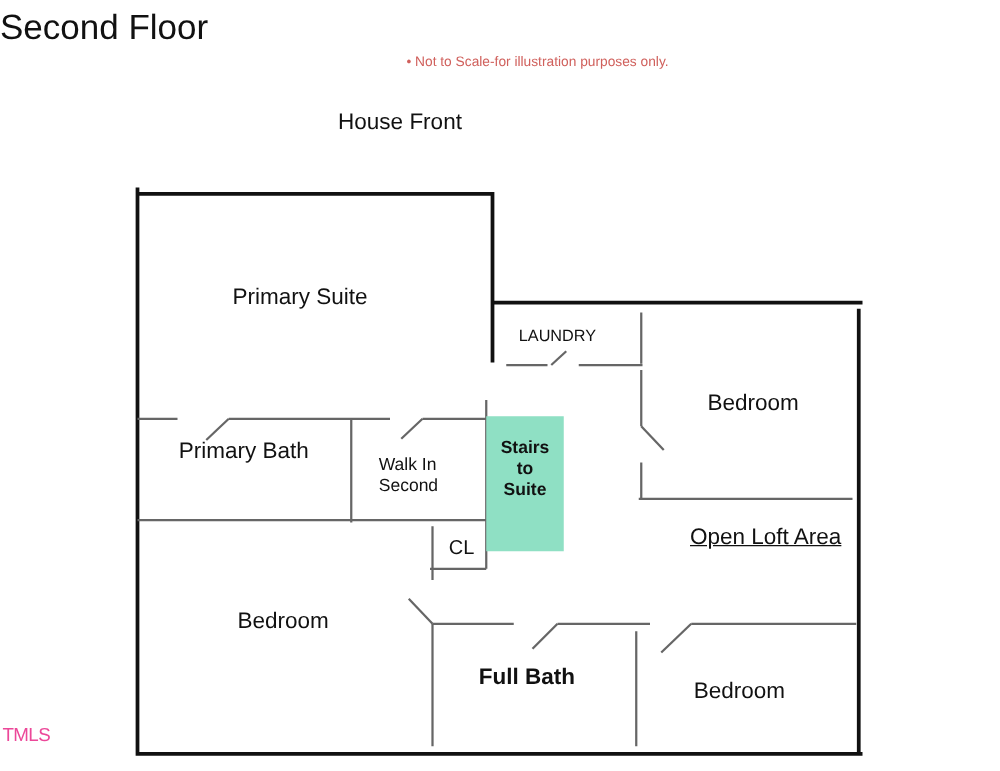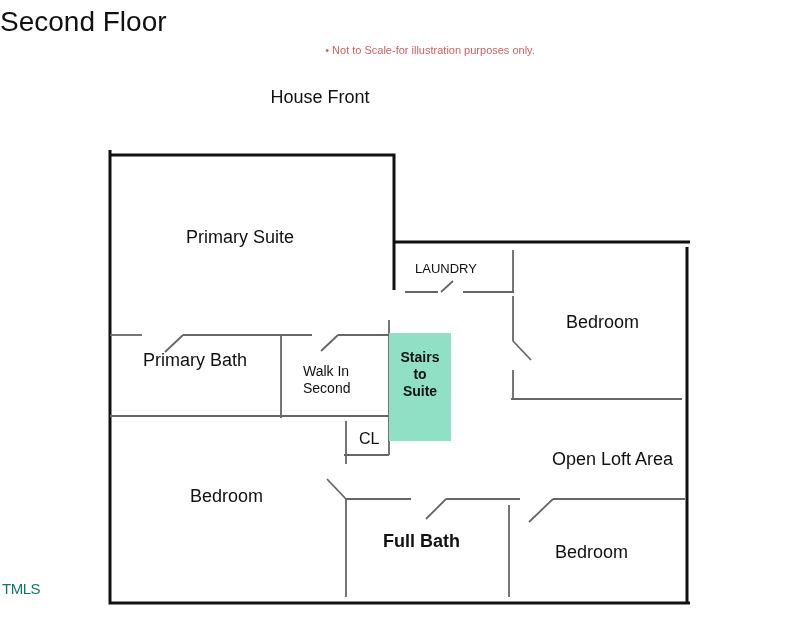--- a/index.html
+++ b/index.html
@@ -5,21 +5,21 @@
   html,body{margin:0;padding:0;background:#fff;}
   body{width:800px;height:617px;position:relative;overflow:hidden;font-family:"Liberation Sans",sans-serif;color:#111;}
   .title{position:absolute;left:0;width:800px;top:6px;text-align:left;font-size:28px;}
   .note{position:absolute;left:0;width:800px;top:44px;text-align:center;font-size:11px;color:#d0605c;margin-left:30px;}
   .front{position:absolute;left:0;width:640px;top:87px;text-align:center;font-size:18px;}
   svg{position:absolute;left:0;top:0;}
   .lbl{position:absolute;font-size:18px;white-space:nowrap;}
   .sm{font-size:14px;line-height:17px;}
   .xs{font-size:16px;}
   .stairs{position:absolute;left:389px;top:333px;width:62px;height:108px;background:#8fe0c4;font-weight:bold;font-size:14px;text-align:center;line-height:17px;padding-top:16px;box-sizing:border-box;}
-  .tmls{position:absolute;left:2px;top:580px;font-size:15px;color:#0f766e;letter-spacing:-0.5px;}
+  .tmls{position:absolute;left:2px;top:580px;font-size:15px;color:#ec4899;letter-spacing:-0.5px;}
 </style>
 </head>
 <body>
 
 <div class="title">Second Floor</div>
 <div class="note">• Not to Scale-for illustration purposes only.</div>
 <div class="front">House Front</div>
 
 <svg width="800" height="617" viewBox="0 0 800 617">
   <g stroke="#111" stroke-width="3" fill="none">
@@ -70,18 +70,18 @@
 <div class="lbl sm" style="left:303px;top:363px;width:56px;">
   <div>Walk In</div>
   <div>Second</div>
 </div>
 <div class="stairs">
   <div>Stairs</div>
   <div>to</div>
   <div>Suite</div>
 </div>
 <div class="lbl xs" style="left:359px;top:430px;">CL</div>
-<div class="lbl" style="left:552px;top:449px;">Open Loft Area</div>
+<div class="lbl" style="left:552px;top:419px;text-decoration:underline;">Open Loft Area</div>
 <div class="lbl" style="left:190px;top:486px;">Bedroom</div>
 <div class="lbl" style="left:383px;top:531px;font-weight:bold;">Full Bath</div>
 <div class="lbl" style="left:555px;top:542px;">Bedroom</div>
 
 <div class="tmls">TMLS</div>
 
 </body></html>

